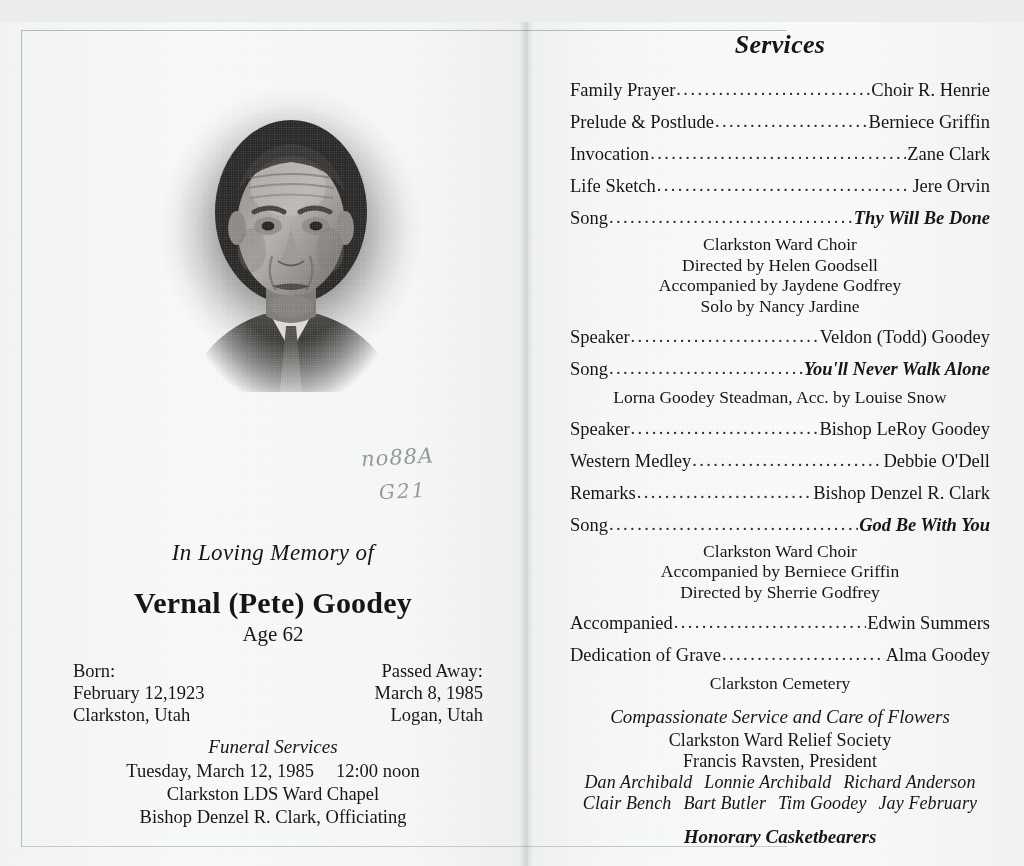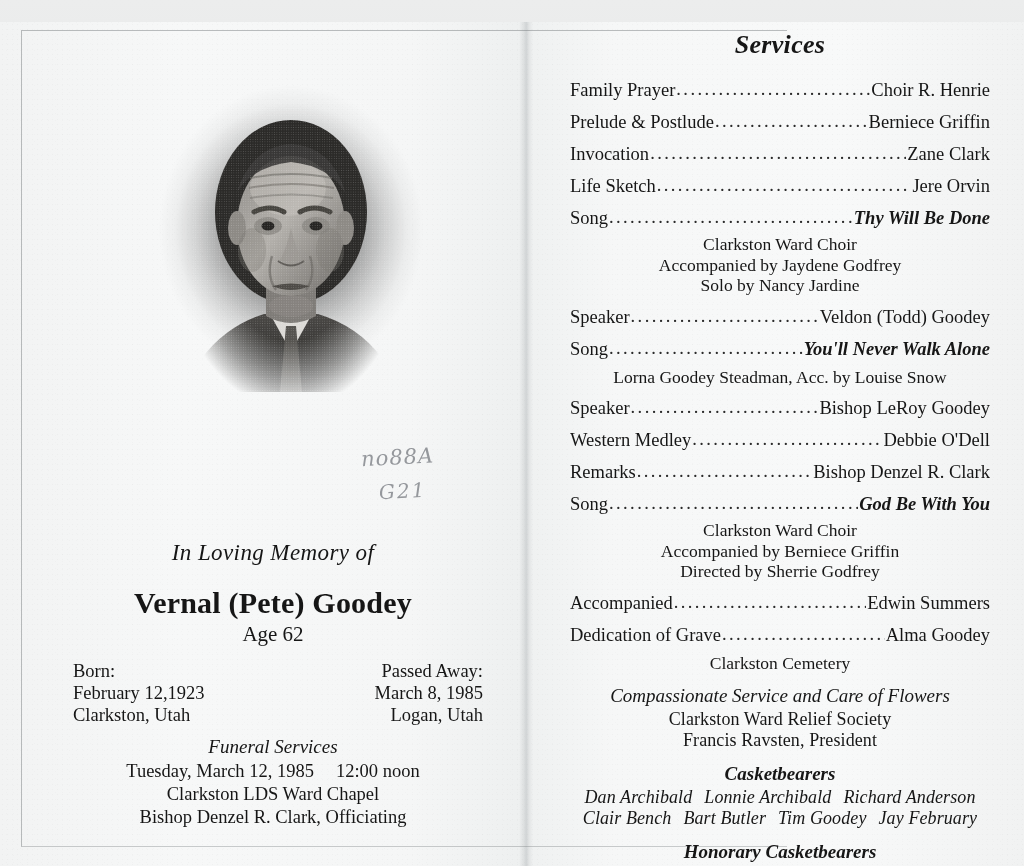--- a/index.html
+++ b/index.html
@@ -392,20 +392,21 @@
     <span class="value">Jere Orvin</span>
   </div>
   <div class="row">
     <span class="label">Song</span>
     <span class="leader"></span>
     <span class="value italic">Thy Will Be Done</span>
   </div>
 
   <div class="sub">
     <div>Clarkston Ward Choir</div>
+    <div>Directed by Helen Goodsell</div>
     <div>Accompanied by  Jaydene Godfrey</div>
     <div>Solo by Nancy Jardine</div>
   </div>
 
   <div class="row">
     <span class="label">Speaker</span>
     <span class="leader"></span>
     <span class="value">Veldon (Todd) Goodey</span>
   </div>
 
@@ -452,21 +453,20 @@
     <span class="label">Dedication of Grave</span>
     <span class="leader"></span>
     <span class="value">Alma Goodey</span>
   </div>
   <div class="sub tight">Clarkston Cemetery</div>
 
   <div class="block-head">Compassionate Service and Care of Flowers</div>
   <div class="names">Clarkston Ward Relief Society</div>
   <div class="names">Francis Ravsten, President</div>
 
-  <div class="block-head bold">Casketbearers</div>
   <div class="names">
     <span class="nm">Dan Archibald</span><span class="nm">Lonnie Archibald</span><span class="nm">Richard Anderson</span>
   </div>
   <div class="names">
     <span class="nm">Clair Bench</span><span class="nm">Bart Butler</span><span class="nm">Tim Goodey</span><span class="nm">Jay February</span>
   </div>
 
   <div class="block-head bold">Honorary Casketbearers</div>
 
 </div>

